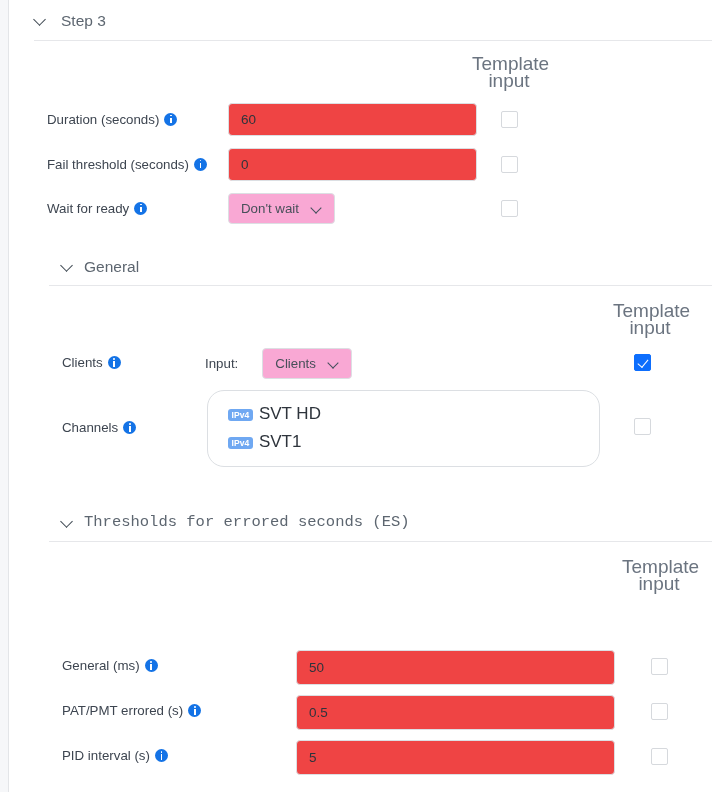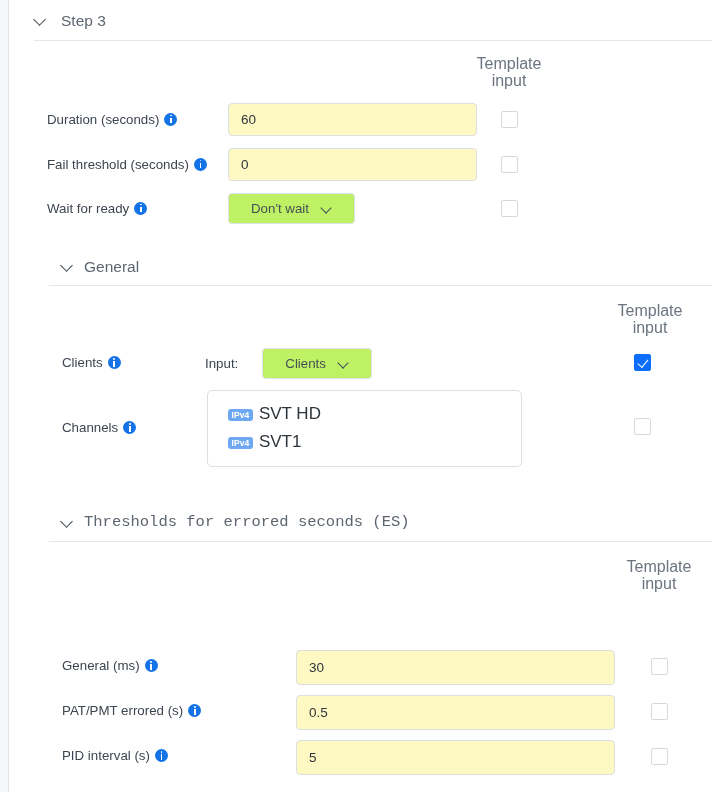--- a/index.html
+++ b/index.html
@@ -61,21 +61,21 @@
     transform: rotate(-45deg);
   }
   .divider {
     height: 1px;
     background: #e6e7ea;
   }
 
   
   .tmpl-head {
     color: #6b7480;
-    font-size: 16px;
+    font-size: 19px;
     line-height: 17px;
     text-align: center;
     width: 74px;
   }
 
   .row {
     display: flex;
     align-items: center;
   }
   .lbl {
@@ -110,40 +110,40 @@
     left: 5.6px; top: 5.4px;
     width: 1.8px; height: 5.2px;
     background: #fff;
   }
 
   
   .field {
     height: 33px;
     border: 1px solid #dcdfe3;
     border-radius: 4px;
-    background: #fef9c3;
+    background: #ef4444;
     color: #2e343c;
     font-family: "Liberation Sans", sans-serif;
     font-size: 13.5px;
     padding: 0 12px;
     outline: none;
     width: 100%;
     display: flex;
     align-items: center;
   }
 
   
   .select {
     height: 31px;
     border: 1px solid #dcdfe3;
     border-radius: 4px;
-    background: #bef264;
+    background: #f9a8d4;
     color: #474f59;
     font-size: 13.3px;
-    padding: 0 22px;
+    padding: 0 12px;
     display: inline-flex;
     align-items: center;
     gap: 12px;
     white-space: nowrap;
   }
   .select .caret {
     width: 11px; height: 11px;
     position: relative;
     flex: 0 0 auto;
   }
@@ -238,21 +238,21 @@
   #row-clients .lbl { position: absolute; left: 53px; top: 7px; }
   #row-clients .inputgrp {
     position: absolute; left: 196px; top: 0;
     display: flex; align-items: center; gap: 24px;
   }
   #row-clients .inputgrp .pre { color: #3d4550; font-size: 13.3px; }
   #row-clients .cbwrap { position: absolute; left: 596px; top: 6px; }
 
   #row-channels { position: absolute; left: 0; right: 0; top: 390px; }
   #row-channels .lbl { position: absolute; left: 53px; top: 30px; }
-  #row-channels .listbox { position: absolute; left: 198px; width: 315px; }
+  #row-channels .listbox { position: absolute; left: 198px; width: 393px; border-radius: 17px; }
   #row-channels .cbwrap { position: absolute; left: 596px; top: 28px; }
 
   #thr-head     { position: absolute; left: 52px;  top: 515px; font-family: Liberation Mono, monospace; }
   #div3         { position: absolute; left: 40px;  top: 541px; right: 0; }
   #tmpl-head-3  { position: absolute; left: 613px; top: 558px; }
 
   .r3 { position: absolute; left: 0; right: 0; height: 36px; }
   #row-mpeg  { top: 604px; }
   #row-jitter{ top: 649px; }
   #row-pat   { top: 694px; }
@@ -383,21 +383,21 @@
       <div>input</div>
     </div>
 
 
     <div id="row-jitter" class="r3">
       <div class="lbl">
         <span>General (ms)</span>
         <span class="info"></span>
       </div>
       <div class="ctl">
-        <div class="field">30</div>
+        <div class="field">50</div>
       </div>
       <div class="cbwrap">
         <div class="cb"></div>
       </div>
     </div>
 
     <div id="row-pat" class="r3">
       <div class="lbl">
         <span>PAT/PMT errored (s)</span>
         <span class="info"></span>

